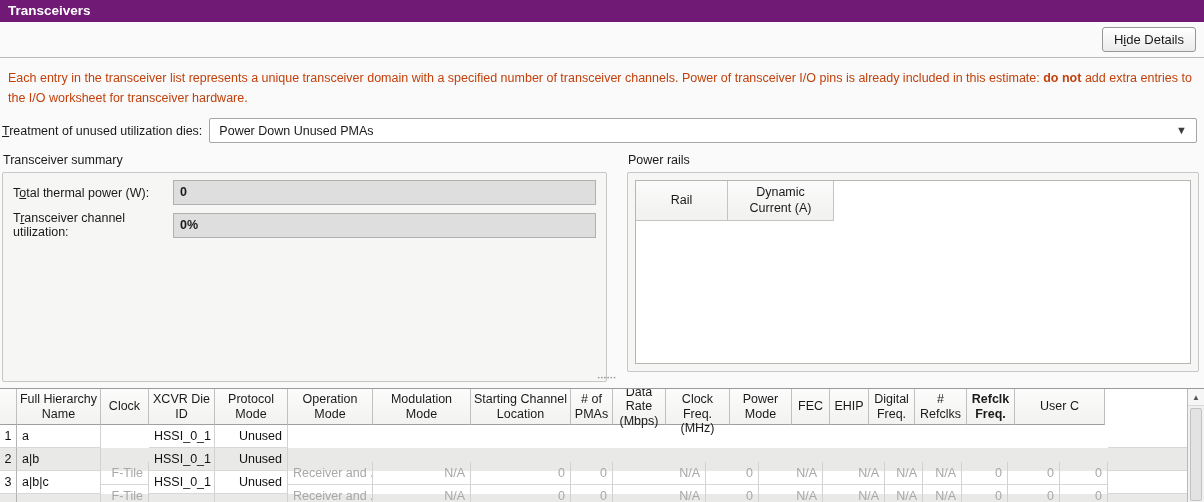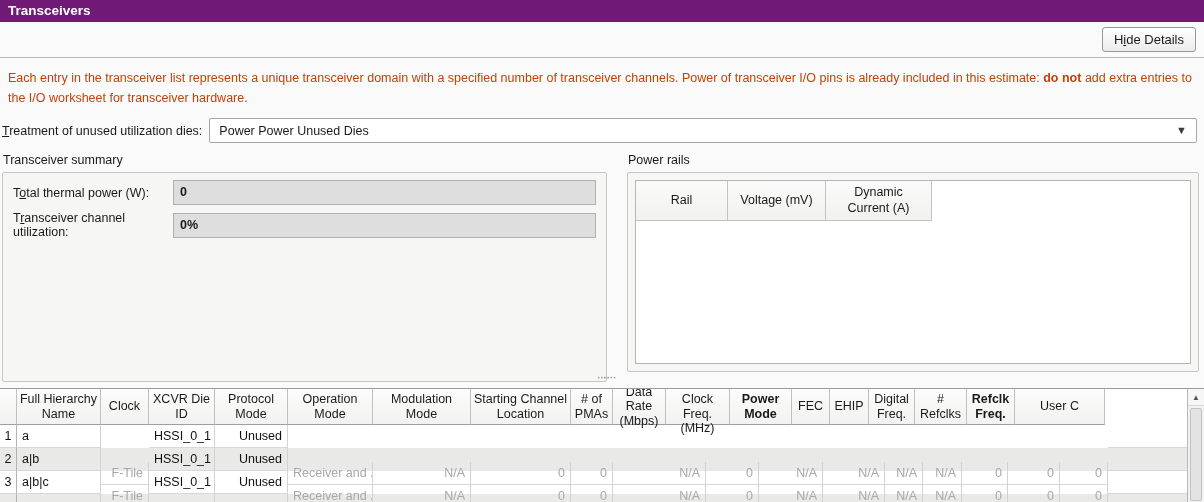--- a/index.html
+++ b/index.html
@@ -84,21 +84,21 @@
 
   <div class="toolbar-row">
     <button class="btn"><span>H</span><u>i</u><span>de Details</span></button>
   </div>
 
   <div class="desc"><span>Each entry in the transceiver list represents a unique transceiver domain with a specified number of transceiver channels. Power of transceiver I/O pins is already included in this estimate: </span><b>do not</b><span> add extra entries to the I/O worksheet for transceiver hardware.</span></div>
 
   <div class="treatment-row">
     <label><u>T</u><span>reatment of unused utilization dies:</span></label>
     <div class="combo">
-      <span>Power Power Unused Dies</span>
+      <span>Power Down Unused PMAs</span>
       <span class="combo-arrow">▼</span>
     </div>
   </div>
 
   <div class="panes">
     <div class="pane-left">
       <div class="group-label">Transceiver summary</div>
       <div class="groupbox summary-box">
         <div class="field-row">
           <label><span>T</span><u>o</u><span>tal thermal power (W):</span></label>
@@ -110,21 +110,20 @@
         </div>
       </div>
     </div>
 
     <div class="pane-right">
       <div class="group-label">Power rails</div>
       <div class="groupbox rails-box">
         <div class="rails-viewport">
           <div class="rails-header">
               <div class="rails-hcell" style="width: 92px;">Rail</div>
-              <div class="rails-hcell" style="width: 98px;">Voltage (mV)</div>
               <div class="rails-hcell" style="width: 106px;">Dynamic Current (A)</div>
             </div>
         </div>
       </div>
     </div>
   </div>
 
   <div class="splitter"></div>
 
   <div class="main-table">
@@ -134,21 +133,21 @@
           <div class="hcell" style="width: 84px;">Full Hierarchy Name</div>
           <div class="hcell" style="width: 48px;">Clock</div>
           <div class="hcell" style="width: 66px;">XCVR Die ID</div>
           <div class="hcell" style="width: 73px;">Protocol Mode</div>
           <div class="hcell" style="width: 85px;">Operation Mode</div>
           <div class="hcell" style="width: 98px;">Modulation Mode</div>
           <div class="hcell" style="width: 100px;">Starting Channel Location</div>
           <div class="hcell" style="width: 42px;"># of PMAs</div>
           <div class="hcell" style="width: 53px;">Data Rate (Mbps)</div>
           <div class="hcell" style="width: 64px;">PLD Clock Freq. (MHz)</div>
-          <div class="hcell" style="width: 62px; font-weight: bold;">Power Mode</div>
+          <div class="hcell" style="width: 62px;">Power Mode</div>
           <div class="hcell" style="width: 38px;">FEC</div>
           <div class="hcell" style="width: 39px;">EHIP</div>
           <div class="hcell" style="width: 46px;">Digital Freq.</div>
           <div class="hcell" style="width: 52px;"># Refclks</div>
           <div class="hcell bold" style="width: 48px;">Refclk Freq.</div>
           <div class="hcell" style="width: 90px;">User C</div>
         </div>
       <div>
           <div class="trow">
             <div class="tcell center rownum" style="width: 17px;">1</div>

